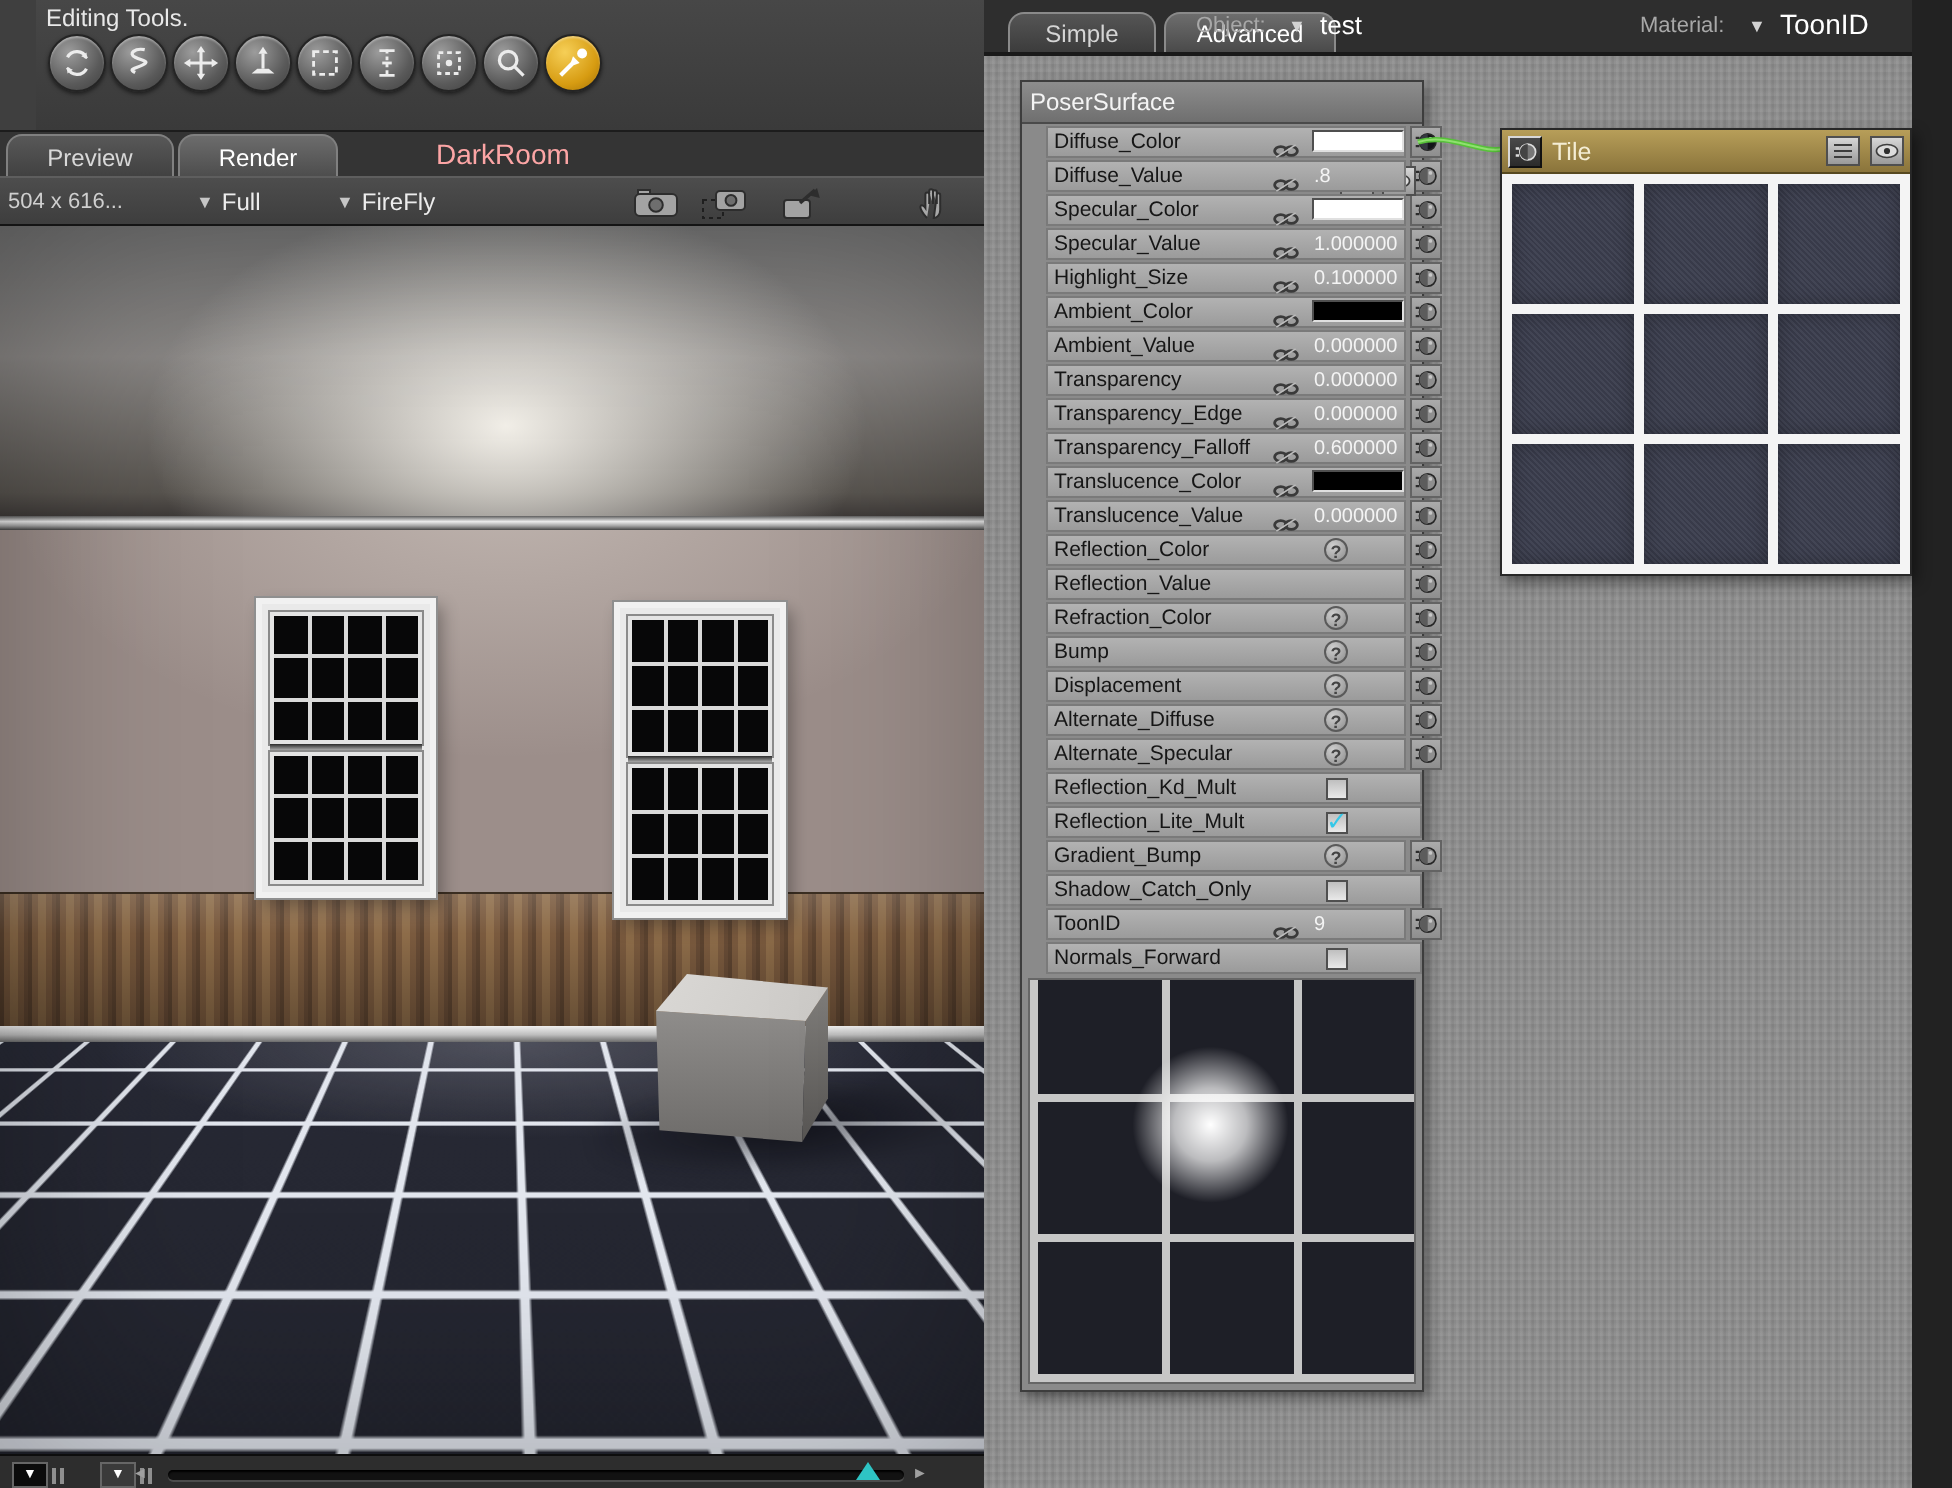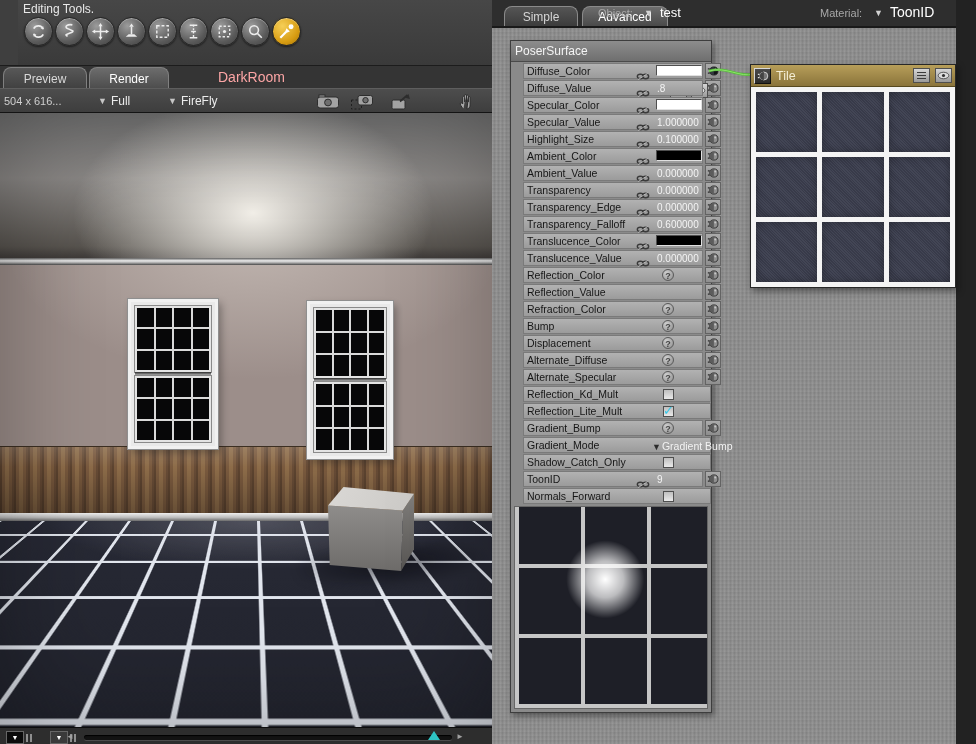--- a/index.html
+++ b/index.html
@@ -778,26 +778,20 @@
               <svg viewBox="0 0 14 14" width="12" height="12">
                 <path d="M3.2 4.6H1M3.2 9.4H1" stroke="#2c2c2c" stroke-width="1.4"></path>
                 <circle cx="8" cy="7" r="4.8" fill="#8f8f8f" stroke="#262626"></circle>
                 <path d="M8 2.2a4.8 4.8 0 0 0 0 9.6" fill="#5c5c5c"></path>
                 <circle cx="9.6" cy="5.2" r="1.1" fill="#c7c7c7"></circle>
               </svg>
             </div>
           </div>
           <div class="ps-row">
             <div class="ps-body full">
-              <span class="ps-label">Gradient_Mode</span>
-              <span class="dd"><span class="tri2">▼</span>Gradient Bump</span>
-            </div>
-          </div>
-          <div class="ps-row">
-            <div class="ps-body full">
               <span class="ps-label">Shadow_Catch_Only</span>
               <span class="cbox"></span>
             </div>
           </div>
           <div class="ps-row">
             <div class="ps-body">
               <span class="ps-label">ToonID</span>
               <span class="chain"><svg viewBox="0 0 16 10" width="14" height="9">
                   <g fill="none" stroke="#3a3a3a" stroke-width="1.6">
                     <ellipse cx="5" cy="5" rx="3.5" ry="2.5"></ellipse>

